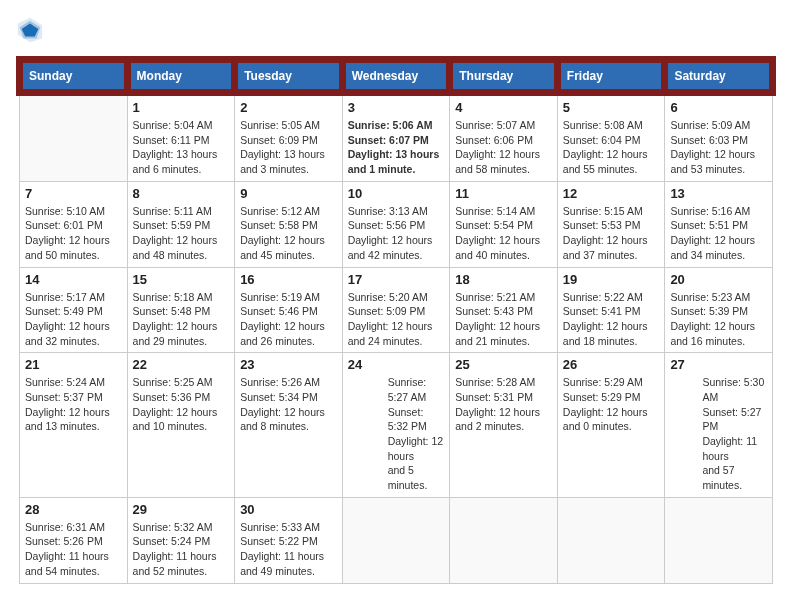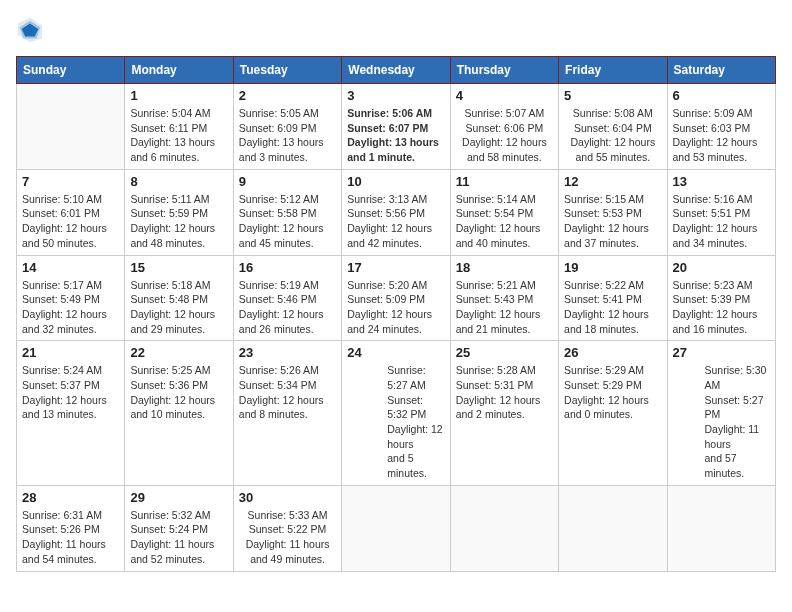--- a/index.html
+++ b/index.html
@@ -49,21 +49,21 @@
       border-collapse: collapse;
       font-size: 11px;
     }
     thead tr th {
       background-color: #2e6db4;
       color: #fff;
       text-align: left;
       padding: 6px 6px;
       font-size: 12px;
       font-weight: bold;
-      border: 1px solid #7f1d1d;
+      border: 7px solid #7f1d1d;
     }
     tbody tr td {
       vertical-align: top;
       border: 1px solid #ccc;
       padding: 4px 5px;
       min-height: 80px;
       width: 14.28%;
     }
     .day-num {
       font-weight: bold;
@@ -132,28 +132,28 @@
         </td>
         <td>
           <div class="day-num">3</div>
           <div class="day-info" style="white-space: pre-line; font-weight: bold;">Sunrise: 5:06 AM
 Sunset: 6:07 PM
 Daylight: 13 hours
 and 1 minute.</div>
         </td>
         <td>
           <div class="day-num">4</div>
-          <div class="day-info" style="white-space: pre-line; text-align: center;">Sunrise: 5:07 AM
+          <div class="day-info" style="white-space: pre-line;">Sunrise: 5:07 AM
 Sunset: 6:06 PM
 Daylight: 12 hours
 and 58 minutes.</div>
         </td>
         <td>
           <div class="day-num">5</div>
-          <div class="day-info" style="white-space: pre-line; text-align: center;">Sunrise: 5:08 AM
+          <div class="day-info" style="white-space: pre-line;">Sunrise: 5:08 AM
 Sunset: 6:04 PM
 Daylight: 12 hours
 and 55 minutes.</div>
         </td>
         <td>
           <div class="day-num">6</div>
           <div class="day-info" style="white-space: pre-line;">Sunrise: 5:09 AM
 Sunset: 6:03 PM
 Daylight: 12 hours
 and 53 minutes.</div>
@@ -322,21 +322,21 @@
         </td>
         <td>
           <div class="day-num">29</div>
           <div class="day-info" style="white-space: pre-line;">Sunrise: 5:32 AM
 Sunset: 5:24 PM
 Daylight: 11 hours
 and 52 minutes.</div>
         </td>
         <td>
           <div class="day-num">30</div>
-          <div class="day-info" style="white-space: pre-line; text-align: center;">Sunrise: 5:33 AM
+          <div class="day-info" style="white-space: pre-line;">Sunrise: 5:33 AM
 Sunset: 5:22 PM
 Daylight: 11 hours
 and 49 minutes.</div>
         </td>
         <td class="empty-cell"></td>
         <td class="empty-cell"></td>
         <td class="empty-cell"></td>
         <td class="empty-cell"></td>
       </tr>
     </tbody>

